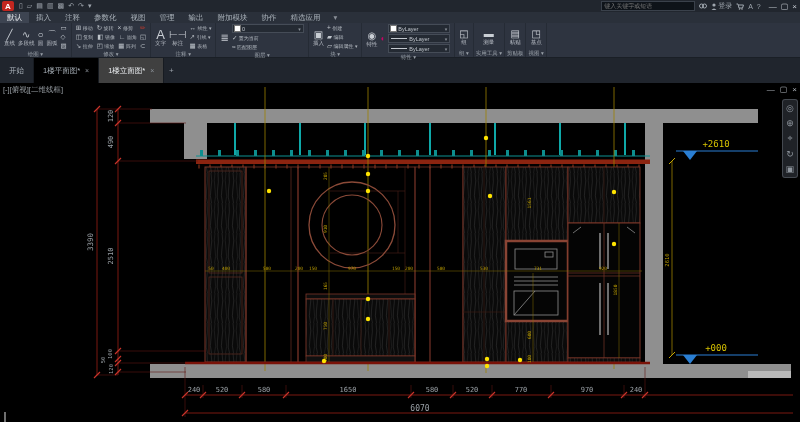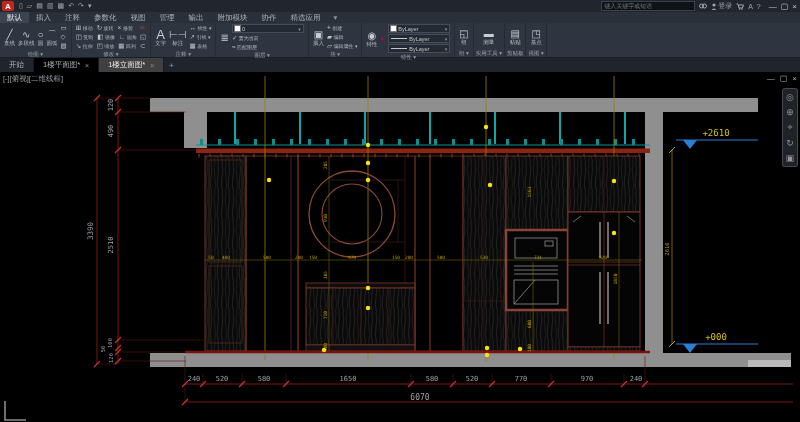--- a/index.html
+++ b/index.html
@@ -36,21 +36,21 @@
   .hrow{display:flex;gap:4px;}
   .dropdown{display:flex;align-items:center;background:#242a33;border:1px solid #454c57;height:7px;font-size:5.5px;color:#c3c8cf;padding:0 2px;gap:2px;white-space:nowrap;}
   .swatch{width:5px;height:5px;background:#ffffff;outline:1px solid #777;}
   .lineswatch{width:16px;height:1px;background:#c3c8cf;}
   .caret{color:#8a9098;font-size:5px;margin-left:auto;}
   .teal{color:#35b8c8;}
   .yel{color:#d7bd4e;}
   .blue{color:#6aa2d8;}
 
   
-  .filetabs{height:14px;background:#20252d;display:flex;align-items:stretch;font-size:7.5px;color:#aab2ba;}
+  .filetabs{height:25px;background:#20252d;display:flex;align-items:stretch;font-size:7.5px;color:#aab2ba;}
   .ftab{display:flex;align-items:center;gap:5px;padding:0 9px;border-right:1px solid #171b21;background:#000000;}
   .ftab.start{background:#20252d;}
   .ftab.active{background:#404040;color:#e9ecef;}
   .ftab .x{color:#8a9098;font-size:7px;}
   .addtab{width:14px;display:flex;align-items:center;justify-content:center;color:#9aa1a9;font-size:8px;}
 
   
   .canvas{position:relative;height:352px;background:#000;}
   .canvas svg{position:absolute;left:0;top:0;}
   .vplabel{position:absolute;left:3px;top:2px;font-size:7.5px;color:#9aa0a6;z-index:3;}

